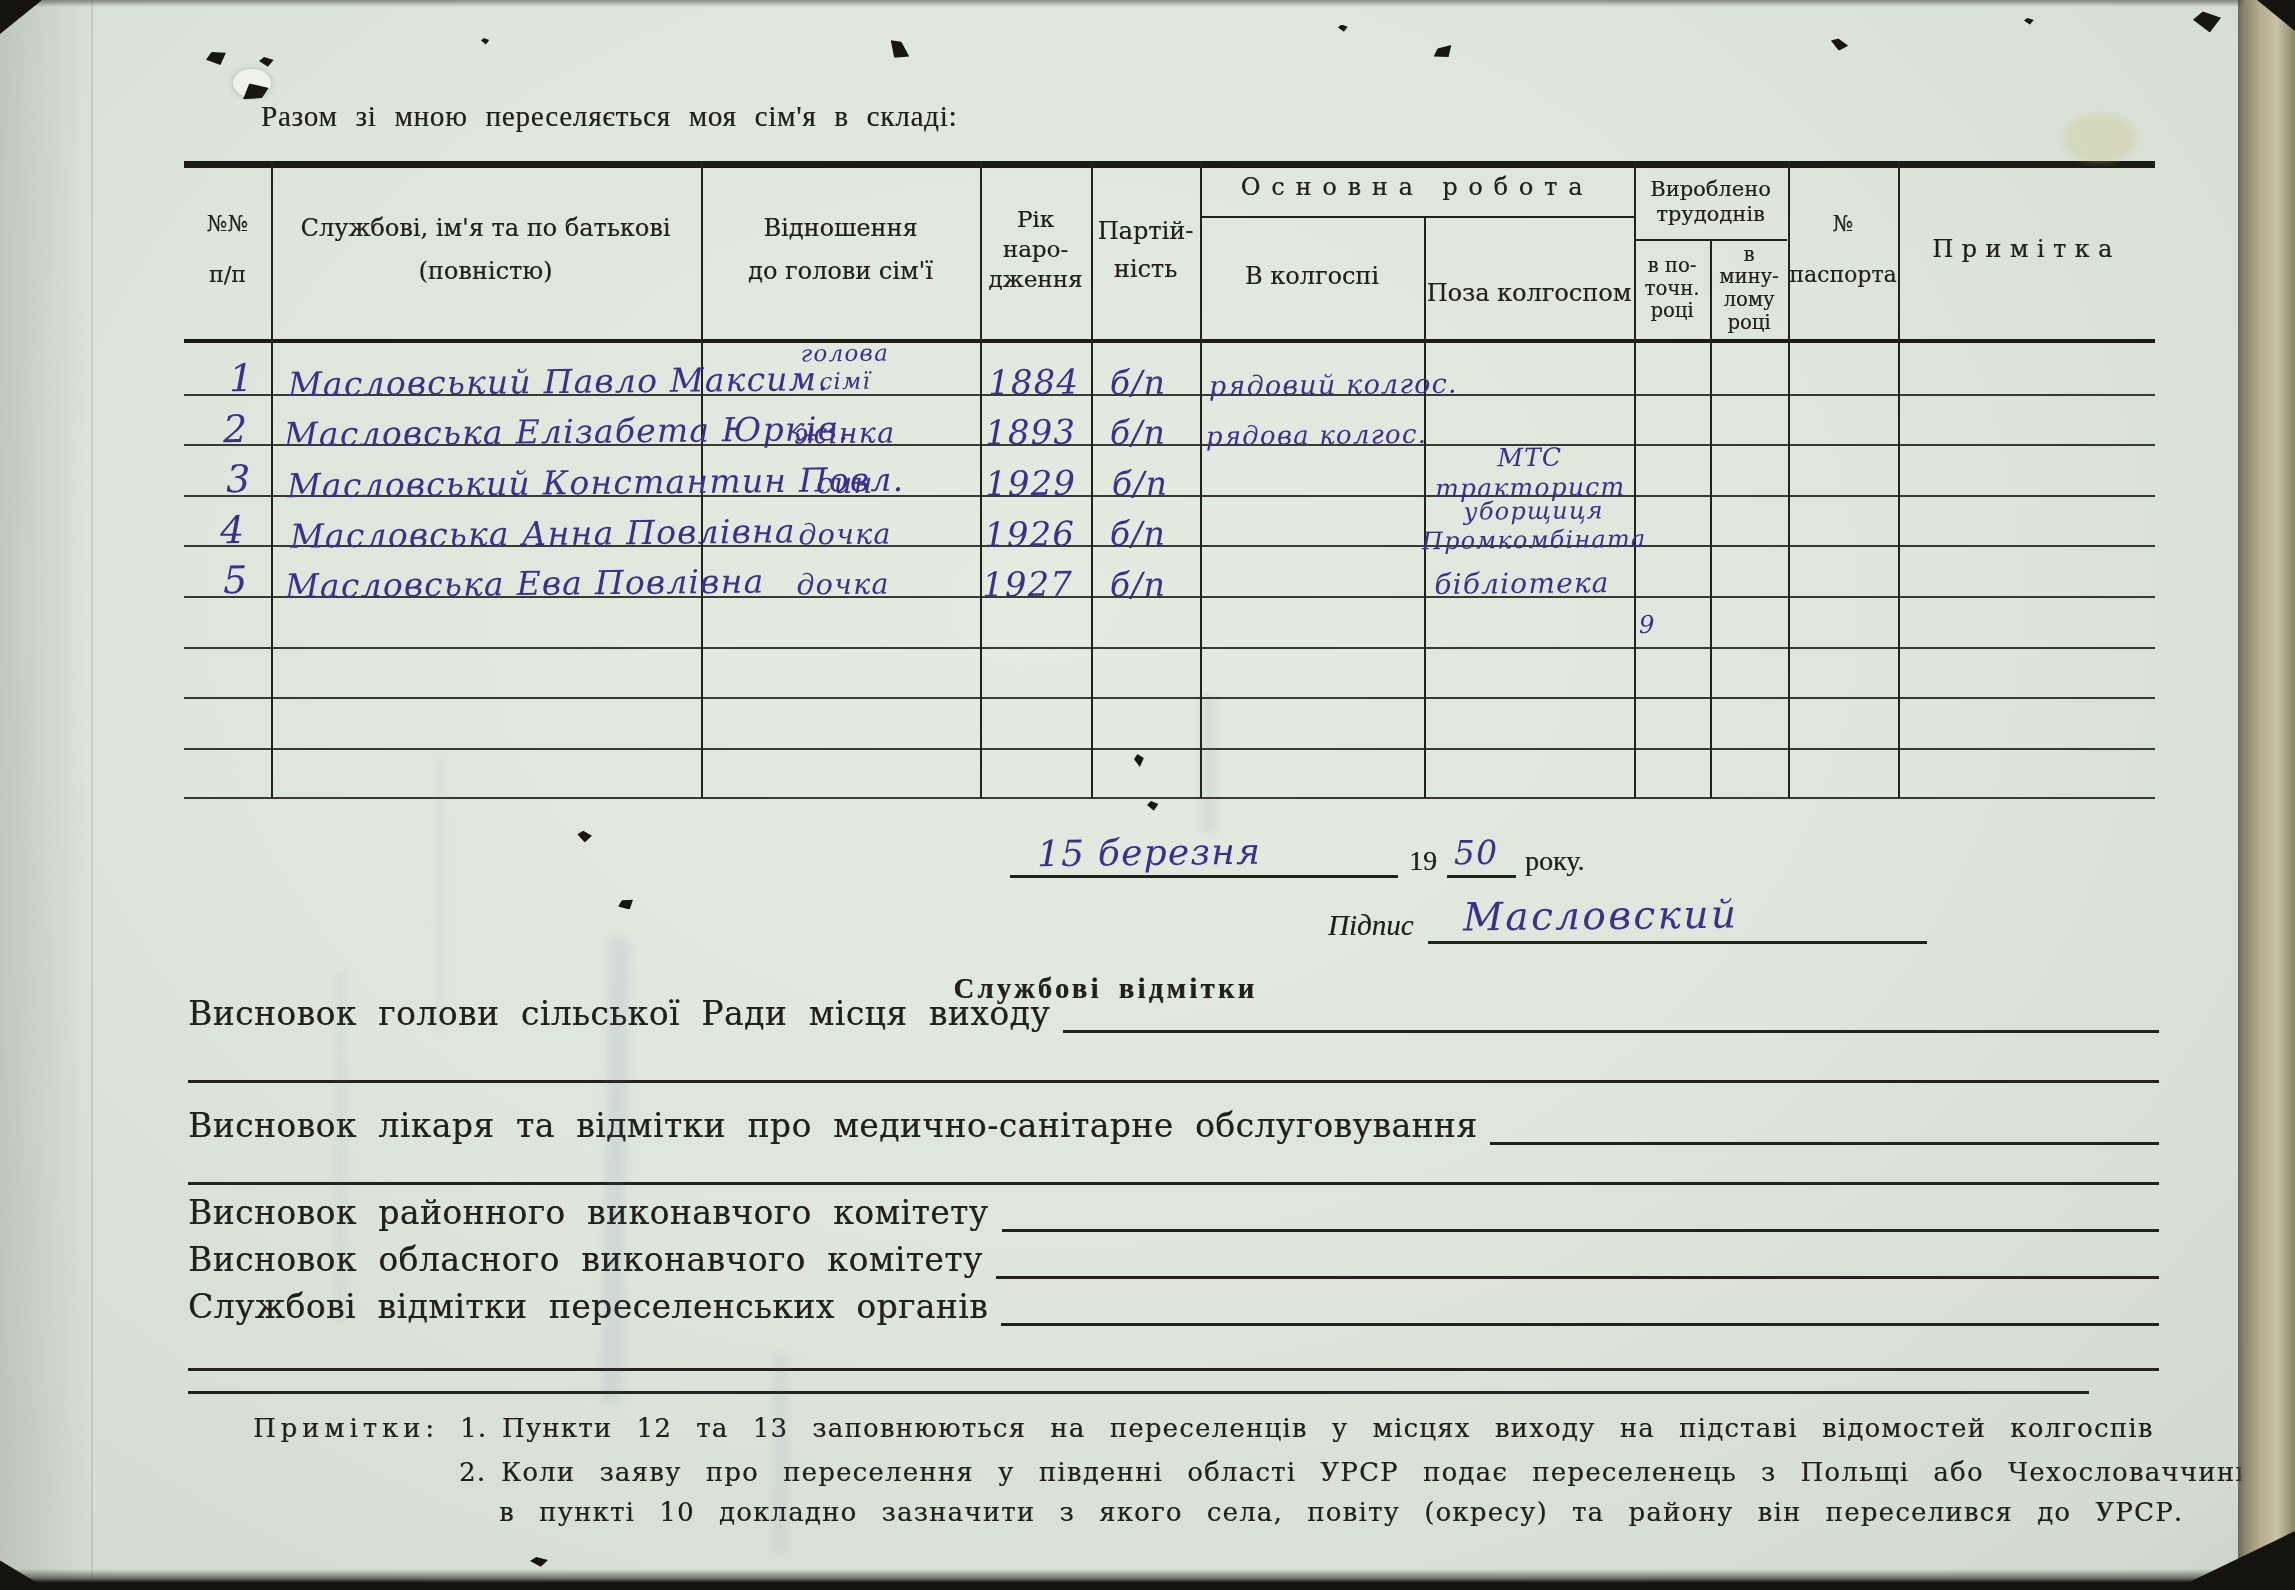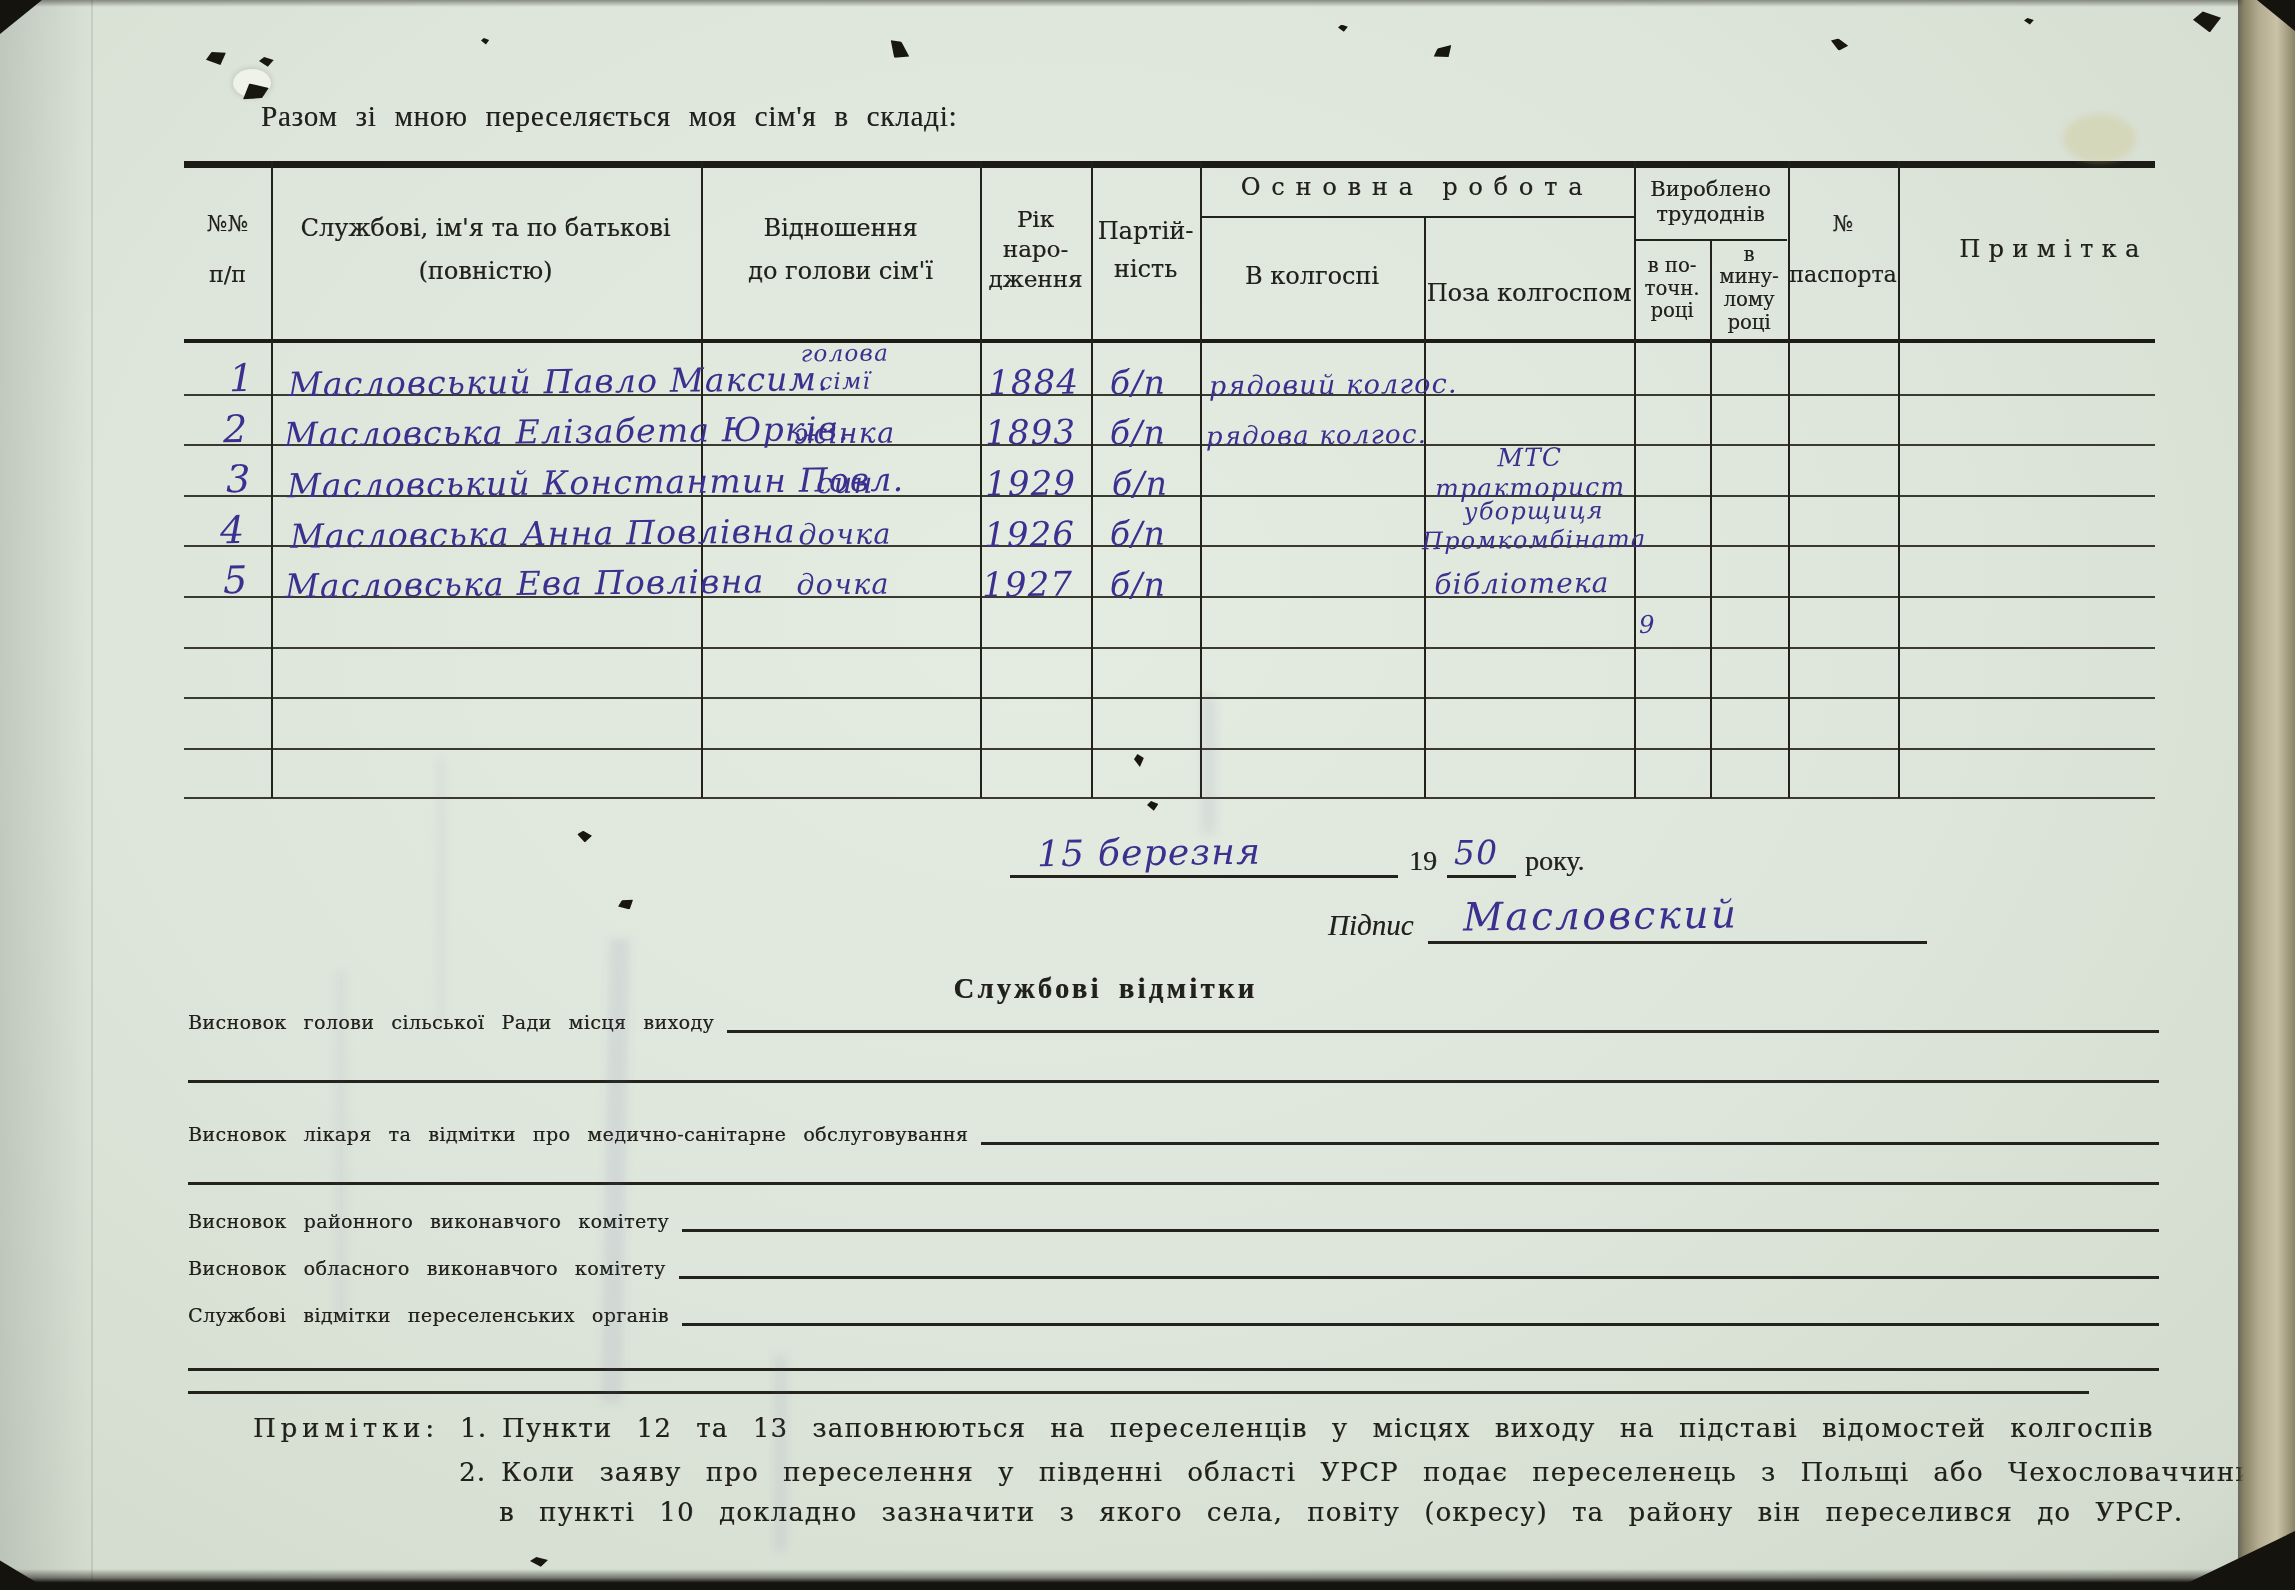--- a/index.html
+++ b/index.html
@@ -25,33 +25,33 @@
   .hl-head{height:4.1px;background:#1c1b16;top:178px;}
   .hl-g{height:2.4px;background:#22211b;}
   .th{position:absolute;display:flex;align-items:center;justify-content:center;
       text-align:center;white-space:pre-line;font-size:24px;line-height:1.8;
       color:#21201b;text-shadow:0.4px 0.4px 0 rgba(33,32,27,.5);}
   .lh-s{line-height:1.3;}
   .lh-m{line-height:1.2;font-size:21px;}
   .lh-xs{line-height:1.15;font-size:19.6px;}
   .lh-xl{line-height:2.3;}
   .sp1{letter-spacing:.45em;}
-  .sp2{letter-spacing:.35em;padding-left:27px;}
+  .sp2{letter-spacing:.35em;}
   
   .hw{position:absolute;font-family:"DejaVu Serif",serif;font-style:italic;
       color:#3d2f8f;white-space:pre;letter-spacing:1.2px;transform:rotate(-0.6deg);}
   .hw-c{text-align:center;white-space:pre-line;line-height:1.2;}
   
   .benefits{position:absolute;left:188px;top:826px;width:1795px;height:57px;}
   .bl{position:absolute;height:3.3px;background:#23221c;}
   .sig{position:absolute;left:1328px;top:894px;width:653px;height:54px;}
   .heading-center{position:absolute;text-align:center;font-weight:bold;
       letter-spacing:3.3px;word-spacing:6.5px;}
   .crow{position:absolute;left:188px;width:1971px;height:42px;display:flex;align-items:flex-end;}
-  .crow .lbl{white-space:nowrap;font-size:19px;word-spacing:10.6px;letter-spacing:0.4px;
+  .crow .lbl{white-space:nowrap;font-size:33px;word-spacing:10.6px;letter-spacing:0.4px;
       color:#21201b;text-shadow:0.4px 0.4px 0 rgba(33,32,27,.55);}
   .crow .cline{flex:1;border-bottom:3.3px solid #23221c;height:38px;margin-left:13px;}
   .fline{position:absolute;height:3.3px;background:#23221c;}
   .note{position:absolute;font-size:26px;color:#21201b;word-spacing:14.7px;letter-spacing:1.2px;
       white-space:nowrap;text-shadow:0.4px 0.4px 0 rgba(33,32,27,.5);}
   .note .nlab{letter-spacing:4.9px;margin-right:21px;}
   .note .nnum{margin-right:14.7px;}
   
   .art{position:absolute;pointer-events:none;}
   .speck{position:absolute;background:#17160f;clip-path:polygon(0 40%,35% 0,100% 30%,60% 100%);}

